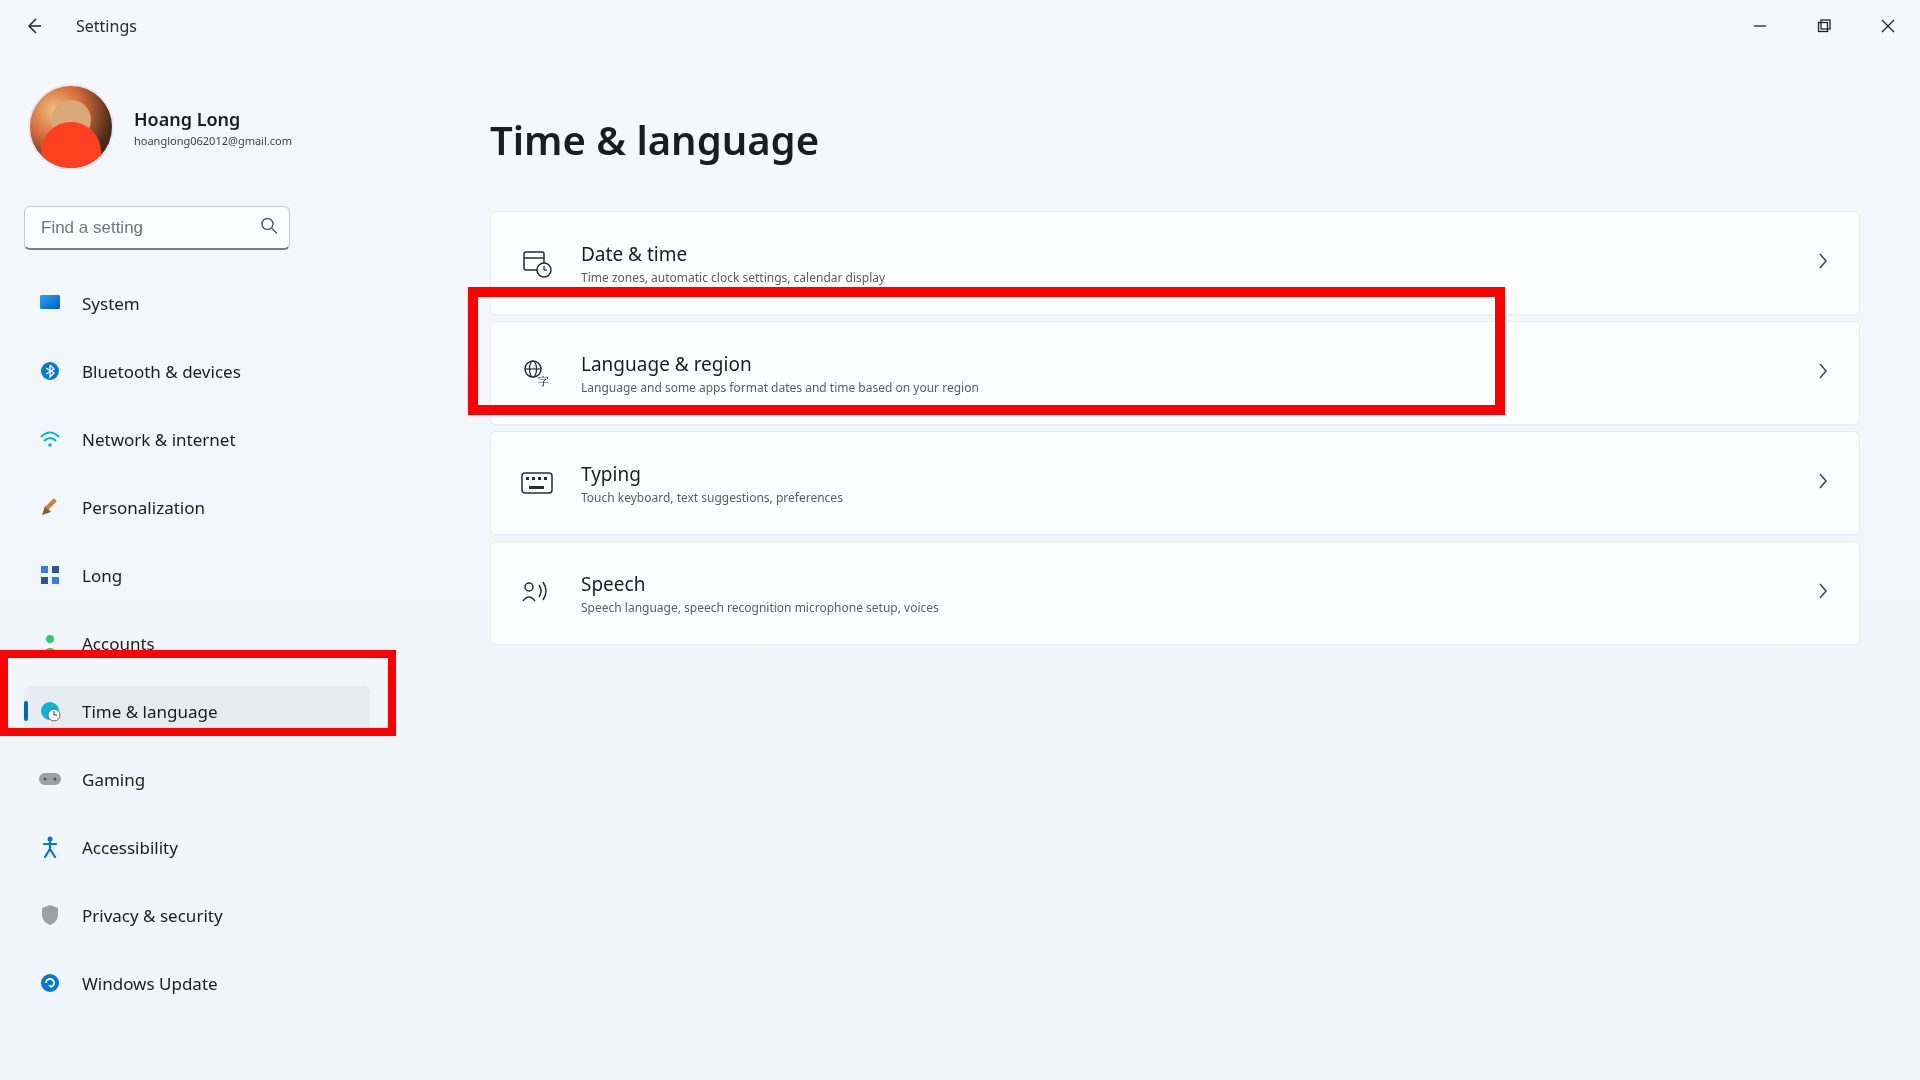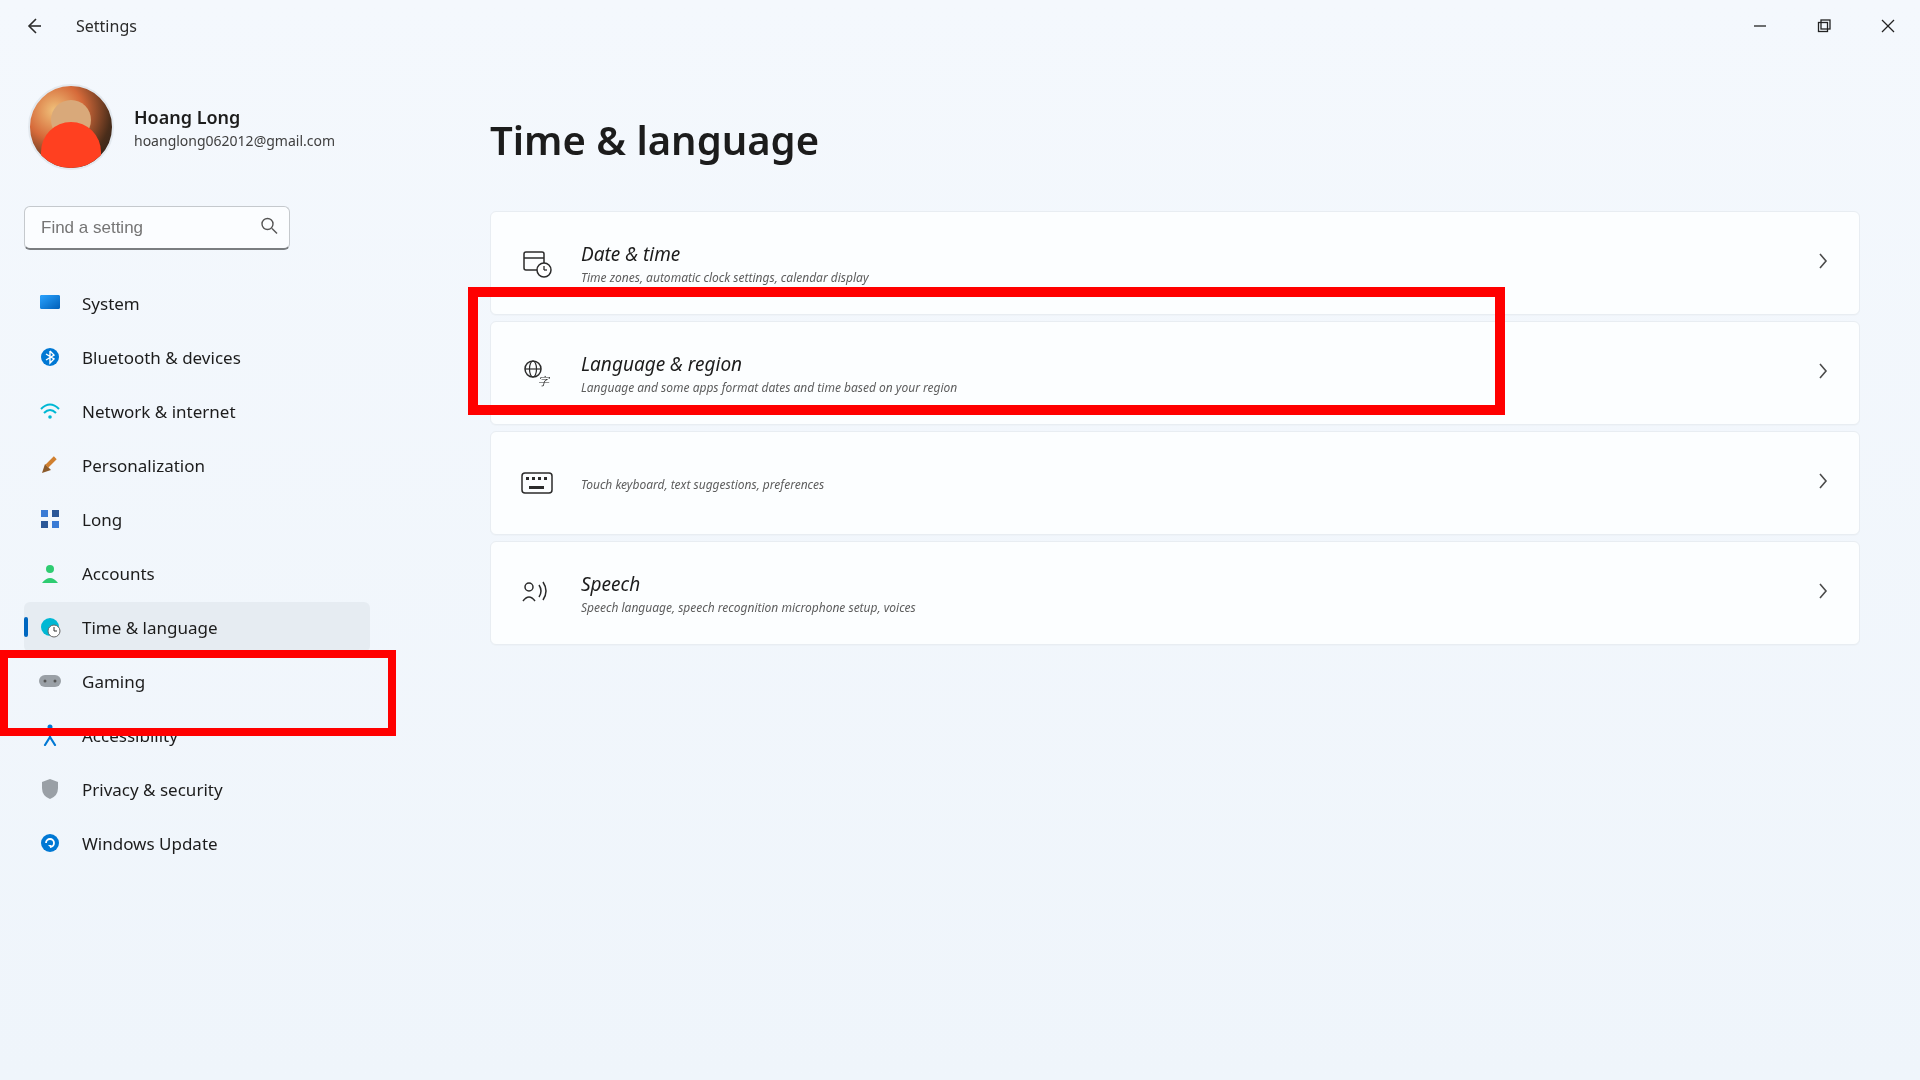--- a/index.html
+++ b/index.html
@@ -11,34 +11,34 @@
   .window-controls { margin-left: auto; display: flex; }
   .wc { width: 64px; height: 44px; display: flex; align-items: center; justify-content: center; }
   .wc svg { stroke: #222; }
   .content { flex: 1; display: flex; }
   .sidebar { width: 370px; padding-left: 24px; padding-top: 32px; display: flex; flex-direction: column; }
   .profile { display: flex; align-items: center; gap: 20px; margin-bottom: 36px; padding-left: 4px; }
   .avatar { width: 86px; height: 86px; border-radius: 50%; background: radial-gradient(circle at 30% 30%, #f0c27b 0%, #d66a3a 35%, #4a2d1a 70%, #1e1e1e 100%); border: 2px solid #e3e9ef; position: relative; overflow: hidden; }
   .avatar::after { content:""; position:absolute; bottom:0; left:50%; transform:translateX(-50%); width:60px; height:46px; background:#ff4020; border-top-left-radius:40px; border-top-right-radius:40px; }
   .avatar::before { content:""; position:absolute; top:14px; left:50%; transform:translateX(-50%); width:40px; height:40px; background:#d9a97a; border-radius:50%; }
   .profile-name { font-size: 18px; font-weight: 600; color: #1c1c1c; }
-  .profile-email { font-size: 14px; color: #404040; margin-top: 2px; text-align: center; }
+  .profile-email { font-size: 11px; color: #404040; margin-top: 2px; text-align: center; }
   .search-wrap { position: relative; width: 266px; margin-bottom: 28px; }
   .search-input { width: 100%; height: 44px; border: 1px solid #c5c9cd; border-bottom: 2px solid #7a7d80; border-radius: 6px; background: #fbfdff; padding: 0 46px 0 16px; font-size: 17px; color: #333; outline: none; }
   .search-icon { position: absolute; right: 12px; top: 50%; transform: translateY(-50%); }
-  .nav { display: flex; flex-direction: column; gap: 4px; }
+  .nav { display: flex; flex-direction: column; gap: 18px; }
   .nav-item { display: flex; align-items: center; height: 50px; padding-left: 14px; border-radius: 6px; cursor: pointer; position: relative; }
   .nav-item.active { background: #e6ecf2; }
   .nav-item.active::before { content:""; position:absolute; left:0; top:50%; transform:translateY(-50%); width:4px; height:20px; background:#0067c0; border-radius:2px; }
   .nav-icon { width: 24px; height: 24px; margin-right: 20px; display: flex; align-items: center; justify-content: center; }
   .nav-label { font-size: 17px; color: #1c1c1c; }
   .highlight-rect-sidebar { position:absolute; left:0; top:650px; width:396px; height:86px; border:8px solid #ff0000; pointer-events:none; z-index:10; }
   .main { flex: 1; padding: 60px 60px 0 120px; }
   .page-title { font-size: 40px; font-weight: 600; color: #1c1c1c; margin-bottom: 44px; }
-  .cards { display: flex; flex-direction: column; gap: 6px; max-width: 1410px; font-style: italic; }
+  .cards { display: flex; flex-direction: column; gap: 6px; max-width: 1410px; }
   .card { background: #fcfeff; border: 1px solid #e8edf2; border-radius: 6px; height: 104px; display: flex; align-items: center; padding: 0 30px; cursor: pointer; position: relative; box-shadow: 0 1px 1px rgba(0,0,0,0.02); }
   .card-icon { width: 32px; height: 32px; margin-right: 28px; display:flex; align-items:center; justify-content:center; flex-shrink:0; }
   .card-text { flex: 1; }
   .card-title { font-size: 19px; font-weight: 400; color: #1c1c1c; }
   .card-sub { font-size: 12px; color: #5d5d5d; margin-top: 2px; }
   .card-chevron { flex-shrink:0; }
   .highlight-rect-card { position:absolute; left:468px; top:287px; width:1037px; height:128px; border:10px solid #ff0000; pointer-events:none; z-index:10; }
 </style>
 </head>
 <body>
@@ -270,20 +270,21 @@
             <svg width="32" height="22" viewBox="0 0 32 22">
                 <rect x="1" y="1" width="30" height="20" rx="3" stroke="#2b2b2b" stroke-width="1.5" fill="none"></rect>
                 <rect x="5" y="5" width="3" height="3" fill="#2b2b2b"></rect>
                 <rect x="11" y="5" width="3" height="3" fill="#2b2b2b"></rect>
                 <rect x="17" y="5" width="3" height="3" fill="#2b2b2b"></rect>
                 <rect x="23" y="5" width="3" height="3" fill="#2b2b2b"></rect>
                 <rect x="8" y="14" width="15" height="3" fill="#2b2b2b"></rect>
               </svg>
           </span>
           <div class="card-text">
+            <div class="card-title">Typing</div>
             <div class="card-sub">Touch keyboard, text suggestions, preferences</div>
           </div>
           <span class="card-chevron"><svg width="12" height="20">
                 <path d="M3 3 L9 10 L3 17" stroke="#4b4b4b" stroke-width="1.6" fill="none"></path>
               </svg></span>
         </div>
 
         <div class="card">
           <span class="card-icon">
             <svg width="32" height="28" viewBox="0 0 32 28">

